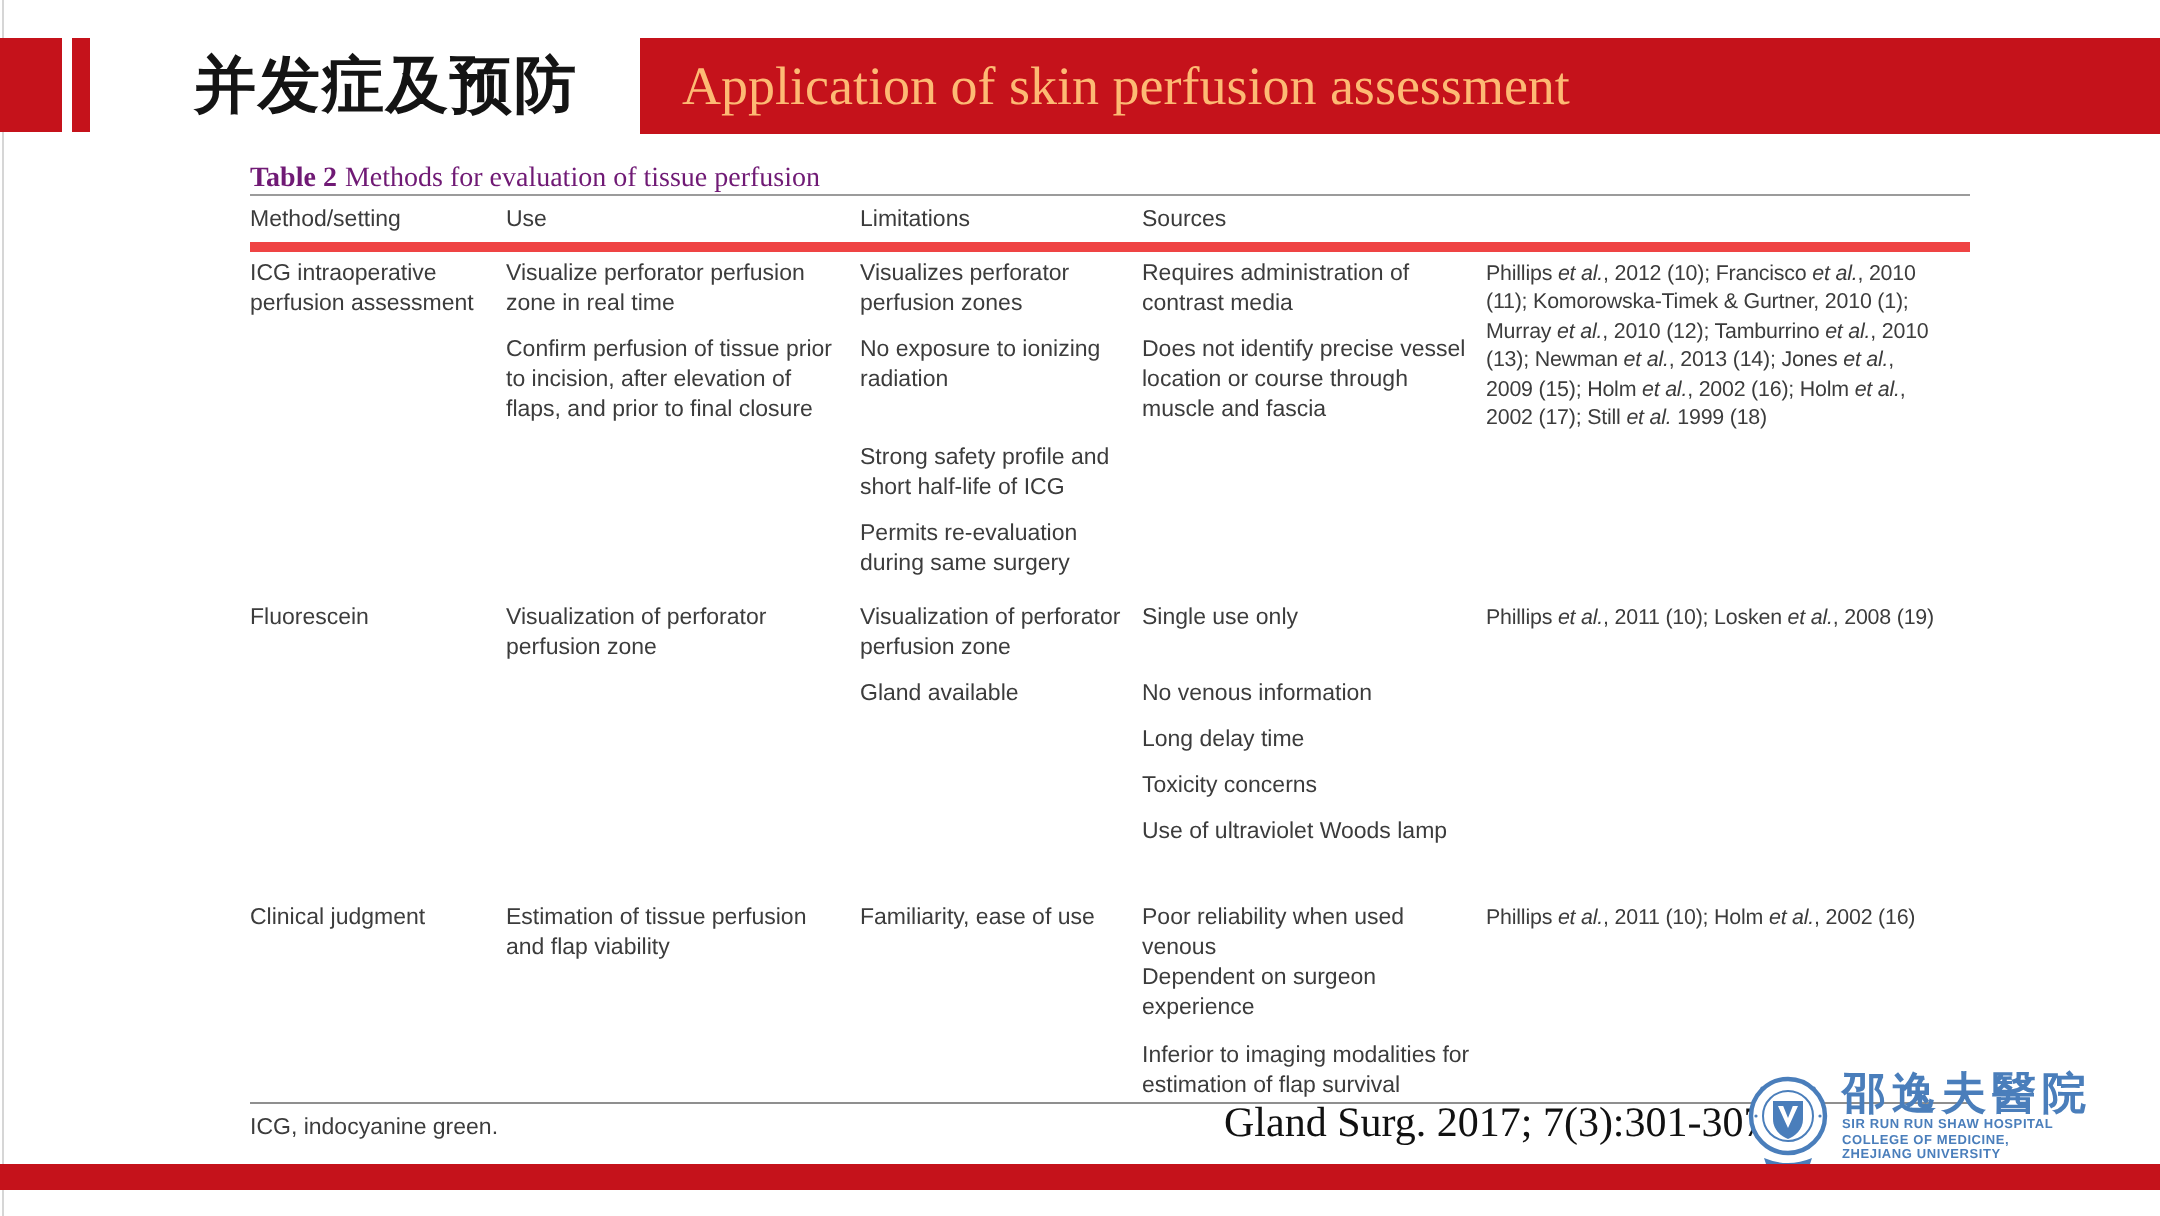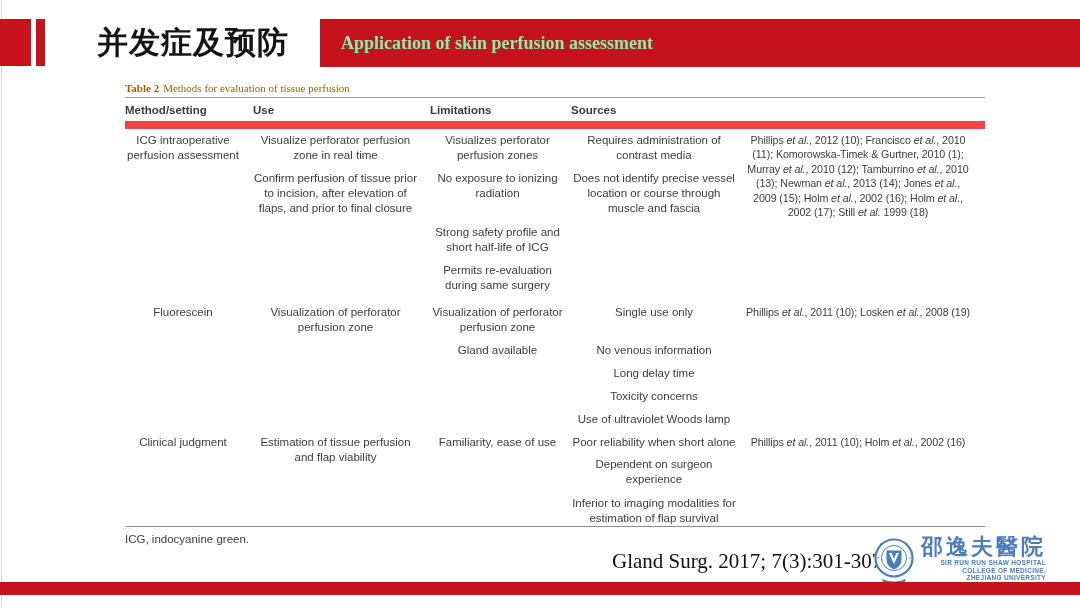--- a/index.html
+++ b/index.html
@@ -15,57 +15,57 @@
   .red-bar-thin{ position:absolute; left:36px; top:19px; width:9px; height:47px; background:#c5121b; }
   .section-title {
     position:absolute; left:57px; top:24px; font-family:"Liberation Serif", serif;
     font-weight:bold; font-size:31px; line-height:38px; color:#141414; letter-spacing:1px;margin-left:40px;
   }
   .banner {
     position:absolute; left:320px; top:19px; width:760px; height:48px; background:#c5121b;
     display:flex; align-items:center; padding-left:21px;
   }
   .banner-title {
-    font-family:"Liberation Serif", serif; font-weight:bold; font-size:18px; color:#86efac;
+    font-family:"Liberation Serif", serif; font-weight:normal; font-size:27px; color:#fdba74;
   }
 
   
   .caption {
     position:absolute; left:125px; top:82px; font-family:"Liberation Serif", serif;
-    font-size:11px; color:#a16207;
+    font-size:14px; color:#701a75;
   }
   .caption b { margin-right:4px; }
   .table-wrap { position:absolute; left:125px; top:97px; width:860px; border-top:1px solid #9b9b9b; }
   .tgrid { display:grid; grid-template-columns:128px 177px 141px 172px 242px; }
-  .thead { border-bottom:8px solid #ef4444;font-weight:bold; }
+  .thead { border-bottom:5px solid #ef4444; }
   .thead .cell { padding:6px 8px 5px 0; font-size:11.5px; color:#3b3b3b; }
   .trow { padding-top:4px; }
   .trow-1 { min-height:172px; }
   .trow-2 { min-height:130px; }
-  .trow-3 { min-height:95px; }
-  .tbody-rules { border-bottom:1.5px solid #8f8f8f;text-align:center; }
+  .trow-3 { min-height:95px;margin-top:20px; }
+  .tbody-rules { border-bottom:1.5px solid #8f8f8f; }
   .cell { padding-right:12px; }
   .cell.narrowpad { padding-right:6px; }
   .cell p { font-size:11.5px; line-height:15px; color:#3c3c3c; }
   .cell p + p { margin-top:0; }
   .b22 { min-height:22px; }
   .b23 { min-height:23px; }
   .b38 { min-height:38px; }
   .b39 { min-height:39px; }
   .b54 { min-height:54px; }
   .sources-cell p { font-size:10.7px; line-height:14.4px; letter-spacing:-0.1px; padding-right:0; }
   .footnote { padding:6px 0 10px 0; font-size:11.5px; color:#3c3c3c; }
 
   
   .citation {
     position:absolute; left:612px; top:549px; font-family:"Liberation Serif", serif;
     font-size:21px; color:#111111;
   }
   .logo { position:absolute; left:874px; top:535px; display:flex; align-items:flex-start; }
-  .logo-text { margin-left:7px; color:#4a7ebb;text-align:right; }
+  .logo-text { margin-left:7px; color:#4a7ebb; }
   .logo-zh {
     font-family:"Liberation Serif", serif; font-weight:bold; font-size:22px; line-height:24px;
     letter-spacing:3px; color:#4a7ebb; white-space:nowrap;
   }
   .logo-sub { font-size:6.5px; font-weight:bold; line-height:7.5px; letter-spacing:0.3px; color:#4a7ebb; }
   .bottom-bar { position:absolute; left:0; top:582px; width:1080px; height:13px; background:#c5121b; }
 </style>
 </head>
 <body>
 
@@ -143,21 +143,21 @@
         <div class="cell">
           <p>Clinical judgment</p>
         </div>
         <div class="cell">
           <p>Estimation of tissue perfusion and flap viability</p>
         </div>
         <div class="cell narrowpad">
           <p>Familiarity, ease of use</p>
         </div>
         <div class="cell narrowpad">
-          <p class="b22">Poor reliability when short alone</p>
+          <p class="b22">Poor reliability when used venous</p>
           <p class="b39">Dependent on surgeon experience</p>
           <p>Inferior to imaging modalities for estimation of flap survival</p>
         </div>
         <div class="cell sources-cell">
           <p>Phillips <i>et al.</i>, 2011 (10); Holm <i>et al.</i>, 2002 (16)</p>
         </div>
       </div>
     </div>
 
     <div class="footnote">ICG, indocyanine green.</div>

